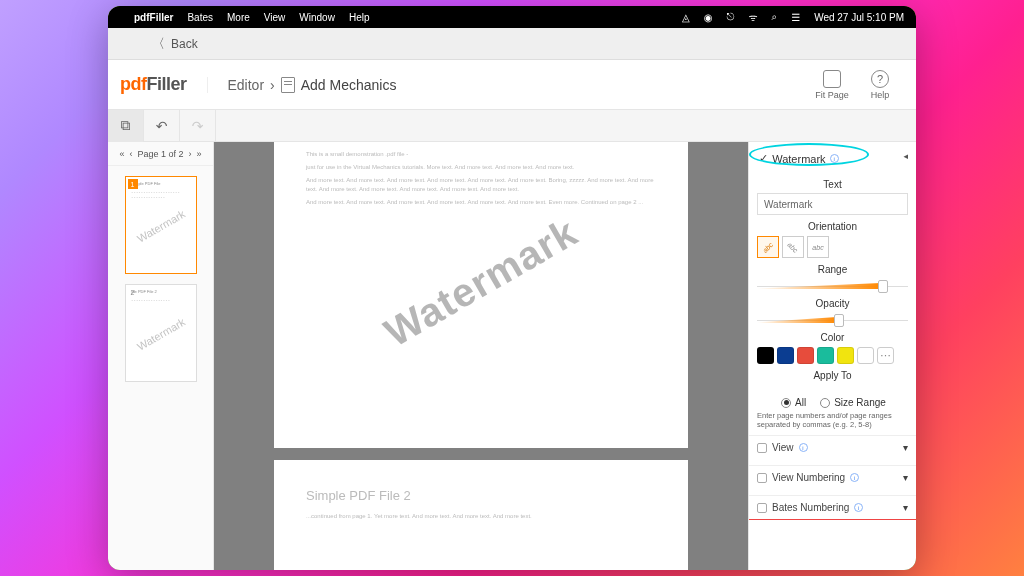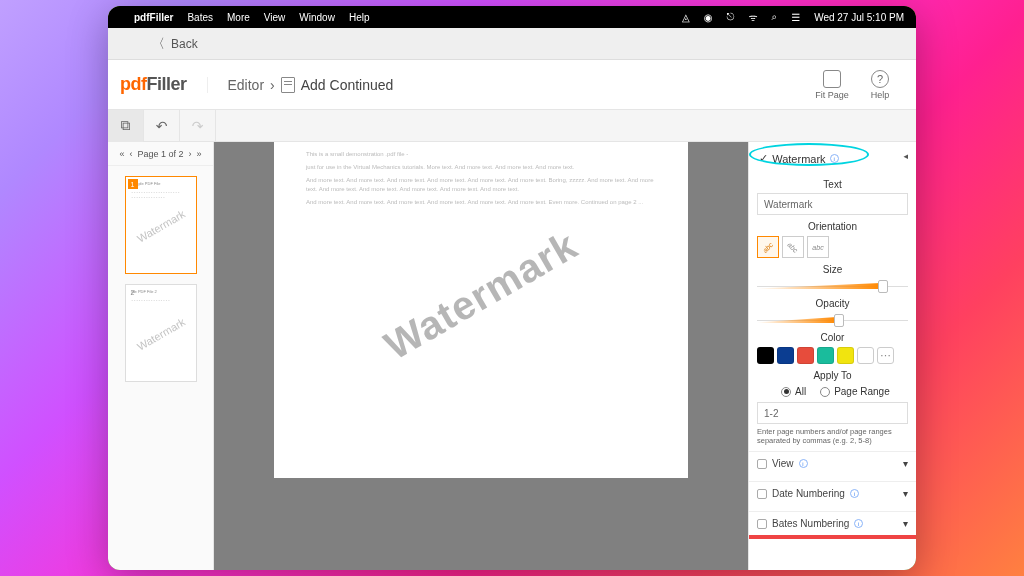--- a/index.html
+++ b/index.html
@@ -58,21 +58,21 @@
 .orient-box.sel { border-color:#ff8800; background:#fff7ec; color:#d97500; }
 .orient-box.diag span { transform:rotate(-45deg); }
 .orient-box.diag2 span { transform:rotate(45deg); }
 .slider { width:100%; height:14px; position:relative; margin-top:2px; }
 .slider .track { position:absolute; top:8px; left:0; height:1px; width:100%; background:#ddd; }
 .sfill { position:absolute; top:5px; left:0; width:82%; height:6px; background:linear-gradient(to right,transparent 0%,#ff8800 100%); clip-path:polygon(0 90%,100% 0,100% 100%,0 100%); }
 .sthumb { position:absolute; top:2px; width:10px; height:13px; background:#fff; border:1px solid #bbb; border-radius:2px; }
 .colors { display:flex; gap:3px; margin-top:4px; flex-wrap:wrap; }
 .sw { width:17px; height:17px; border-radius:3px; border:1px solid rgba(0,0,0,0.1); cursor:pointer; }
 .sw.more { background:#fff; font-size:11px; display:flex; align-items:center; justify-content:center; color:#888; border-color:#ccc; }
-.apply-row { display:flex; gap:14px; margin-top:5px; font-size:10px;padding-left:24px; }
+.apply-row { display:flex; gap:14px; margin-top:16px; font-size:10px;padding-left:24px; }
 .radio { display:flex; align-items:center; gap:4px; }
 .rdot { width:10px; height:10px; border:1px solid #888; border-radius:50%; position:relative; }
 .rdot.on::after { content:''; position:absolute; inset:1.5px; background:#333; border-radius:50%; }
 .hint { font-size:7.5px; color:#666; line-height:1.2; margin-top:3px; }
 .accordion { margin:6px -8px 0; padding:6px 8px; border-top:1px solid #eee; display:flex; align-items:center; gap:5px; font-size:10px; color:#444; cursor:pointer; }
 .accordion .acc-spacer { flex:1; }
 .info-ic { width:9px; height:9px; border:1px solid #8ab4f8; border-radius:50%; font-size:6px; color:#4285f4; display:inline-flex; align-items:center; justify-content:center; }
 .chk { width:10px; height:10px; border:1px solid #aaa; border-radius:2px; }
 .collapse-ic { position:absolute; top:9px; right:8px; font-size:9px; color:#555; cursor:pointer; }
 .rpanel .section-check { color:#333; }
@@ -109,21 +109,21 @@
     <div class="logo">
       <span>pdf</span><span class="black">Filler</span>
     </div>
     <div class="crumb">
       <span>Editor</span>
       <span>›</span>
       <span style="display:inline-block;width:14px;height:16px;border:1px solid #888;border-radius:1px;position:relative;">
         <span style="position:absolute;top:3px;left:2px;right:2px;height:1px;background:#888;"></span>
         <span style="position:absolute;top:6px;left:2px;right:2px;height:1px;background:#888;"></span>
       </span>
-      <span style="color:#444">Add Continued</span>
+      <span style="color:#444">Add Mechanics</span>
     </div>
     <div class="spacer"></div>
     <div class="hbtn">
       <div class="ic"></div>
       <span>Fit Page</span>
     </div>
     <div class="hbtn">
       <div class="ic help">?</div>
       <span>Help</span>
     </div>
@@ -159,20 +159,26 @@
 
     <div class="canvas">
       <div class="page p1">
         <div class="pgtxt">
           <div class="line">This is a small demonstration .pdf file -</div>
           <div class="line">just for use in the Virtual Mechanics tutorials. More text. And more text. And more text. And more text.</div>
           <div class="line">And more text. And more text. And more text. And more text. And more text. And more text. Boring, zzzzz. And more text. And more text. And more text. And more text. And more text. And more text. And more text.</div>
           <div class="line">And more text. And more text. And more text. And more text. And more text. And more text. Even more. Continued on page 2 ...</div>
         </div>
         <div class="wm-big">Watermark</div>
+      </div>
+      <div class="page p2">
+        <div class="pgtxt">
+          <div class="ttl2">Simple PDF File 2</div>
+          <div class="line">...continued from page 1. Yet more text. And more text. And more text. And more text.</div>
+        </div>
       </div>
     </div>
 
     <div class="rpanel">
       <div class="rcircle"></div>
       <div class="collapse-ic">◂</div>
       <div class="rhead">
         <span class="section-check">✓</span>
         <span>Watermark</span>
         <span class="info-ic">i</span>
@@ -187,21 +193,21 @@
             <span>abc</span>
           </div>
         <div class="orient-box diag2">
             <span>abc</span>
           </div>
         <div class="orient-box">
             <span>abc</span>
           </div>
       </div>
 
-      <div class="rlabel">Size</div>
+      <div class="rlabel">Range</div>
       <div class="slider">
         <div class="track"></div>
           <div class="sfill" style="width:82%"></div>
           <div class="sthumb" style="left:80%"></div>
       </div>
 
       <div class="rlabel">Opacity</div>
       <div class="slider">
         <div class="track"></div>
           <div class="sfill" style="width:53%"></div>
@@ -220,41 +226,40 @@
       </div>
 
       <div class="rlabel">Apply To</div>
       <div class="apply-row">
         <label class="radio">
             <span class="rdot on"></span>
             <span>All</span>
           </label>
         <label class="radio">
             <span class="rdot"></span>
-            <span>Page Range</span>
+            <span>Size Range</span>
           </label>
       </div>
-      <input class="rinput" style="margin-top: 5px;" value="1-2">
       <div class="hint">Enter page numbers and/of page ranges separated by commas (e.g. 2, 5-8)</div>
 
       <div class="accordion">
         <span class="chk"></span>
         <span>View</span>
         <span class="info-ic">i</span>
         <span class="acc-spacer"></span>
           <span>▾</span>
       </div>
       <div class="accordion">
         <span class="chk"></span>
-        <span>Date Numbering</span>
+        <span>View Numbering</span>
         <span class="info-ic">i</span>
         <span class="acc-spacer"></span>
           <span>▾</span>
       </div>
-      <div class="accordion" style="border-bottom:4px solid #ef4444">
+      <div class="accordion" style="border-bottom:1px solid #ef4444">
         <span class="chk"></span>
         <span>Bates Numbering</span>
         <span class="info-ic">i</span>
         <span class="acc-spacer"></span>
           <span>▾</span>
       </div>
     </div>
 
   </div>
 </div>

